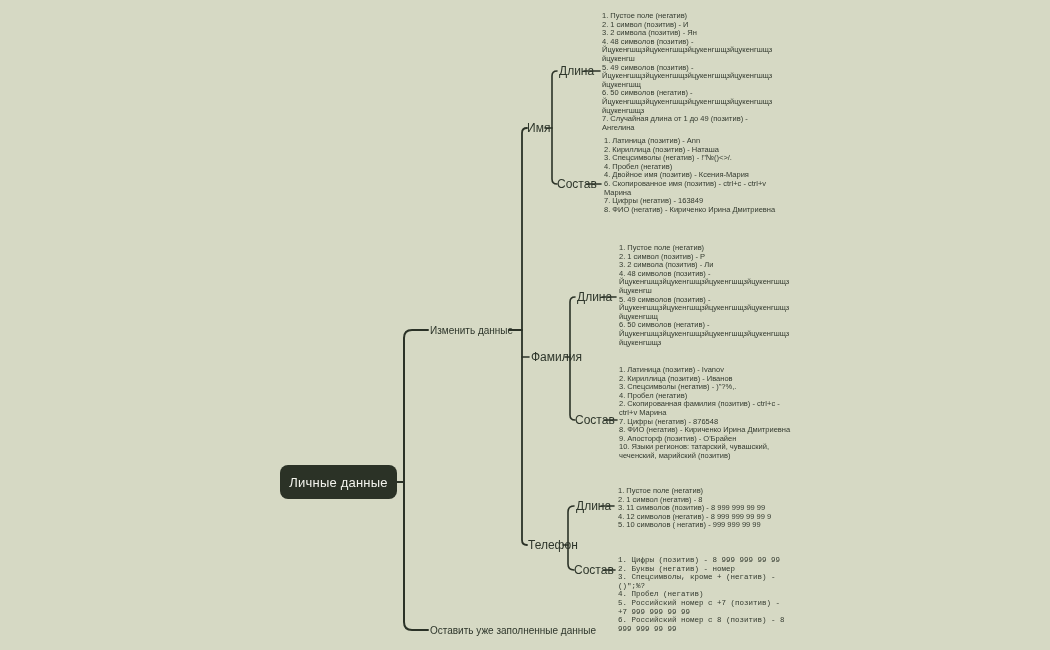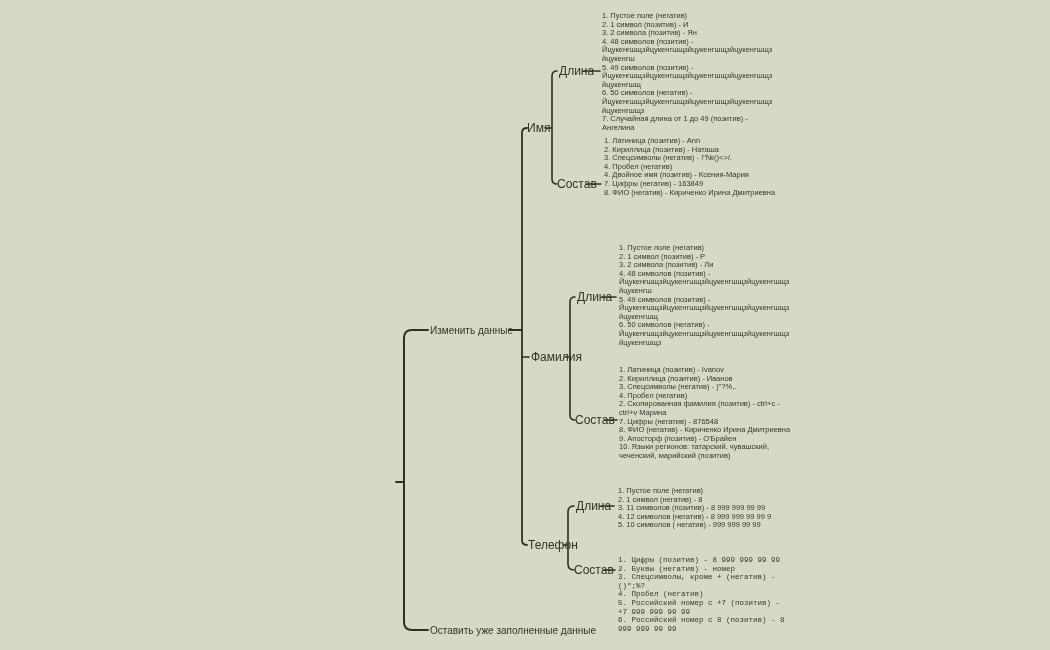--- a/index.html
+++ b/index.html
@@ -82,20 +82,23 @@
     <path class="w16" d="M 575 297 Q 570 297 570 302 L 570 415 Q 570 420 575 420"></path>
     <path class="w16" d="M 602 297 L 616 297"></path>
     <path class="w16" d="M 604 420 L 617 420"></path>
 
     <path class="w16" d="M 563 545 L 568 545"></path>
     <path class="w16" d="M 574 506 Q 568 506 568 512 L 568 564 Q 568 570 574 570"></path>
     <path class="w16" d="M 601 506 L 614 506"></path>
     <path class="w16" d="M 603 570 L 615 570"></path>
   </svg>
 
+  <div class="root">
+    <span>Личные данные</span>
+  </div>
 
   <div class="node n-change">Изменить данные</div>
   <div class="node n-keep">Оставить уже заполненные данные</div>
 
   <div class="lbl s-imya">Имя</div>
   <div class="lbl g-imya-dlina">Длина</div>
   <div class="lbl g-imya-sostav">Состав</div>
   <ol class="cases l-imya-dlina">
       <li>1. Пустое поле (негатив)</li>
       <li>2. 1 символ (позитив) - И</li>
@@ -104,20 +107,21 @@
       <li>5. 49 символов (позитив) - Йцукенгшщзйцукенгшщзйцукенгшщзйцукенгшщзйцукенгшщ</li>
       <li>6. 50 символов (негатив) - Йцукенгшщзйцукенгшщзйцукенгшщзйцукенгшщзйцукенгшщз</li>
       <li>7. Случайная длина от 1 до 49 (позитив) - Ангелина</li>
     </ol>
   <ol class="cases l-imya-sostav">
       <li>1. Латиница (позитив) - Ann</li>
       <li>2. Кириллица (позитив) - Наташа</li>
       <li>3. Спецсимволы (негатив) - !"№()&lt;&gt;/.</li>
       <li>4. Пробел (негатив)</li>
       <li>4. Двойное имя (позитив) - Ксения-Мария</li>
+      <li>6. Скопированное имя (позитив) - ctrl+c - ctrl+v Марина</li>
       <li>7. Цифры (негатив) - 163849</li>
       <li>8. ФИО (негатив) - Кириченко Ирина Дмитриевна</li>
     </ol>
 
   <div class="lbl s-fam">Фамилия</div>
   <div class="lbl g-fam-dlina">Длина</div>
   <div class="lbl g-fam-sostav">Состав</div>
   <ol class="cases l-fam-dlina">
       <li>1. Пустое поле (негатив)</li>
       <li>2. 1 символ (позитив) - Р</li>

